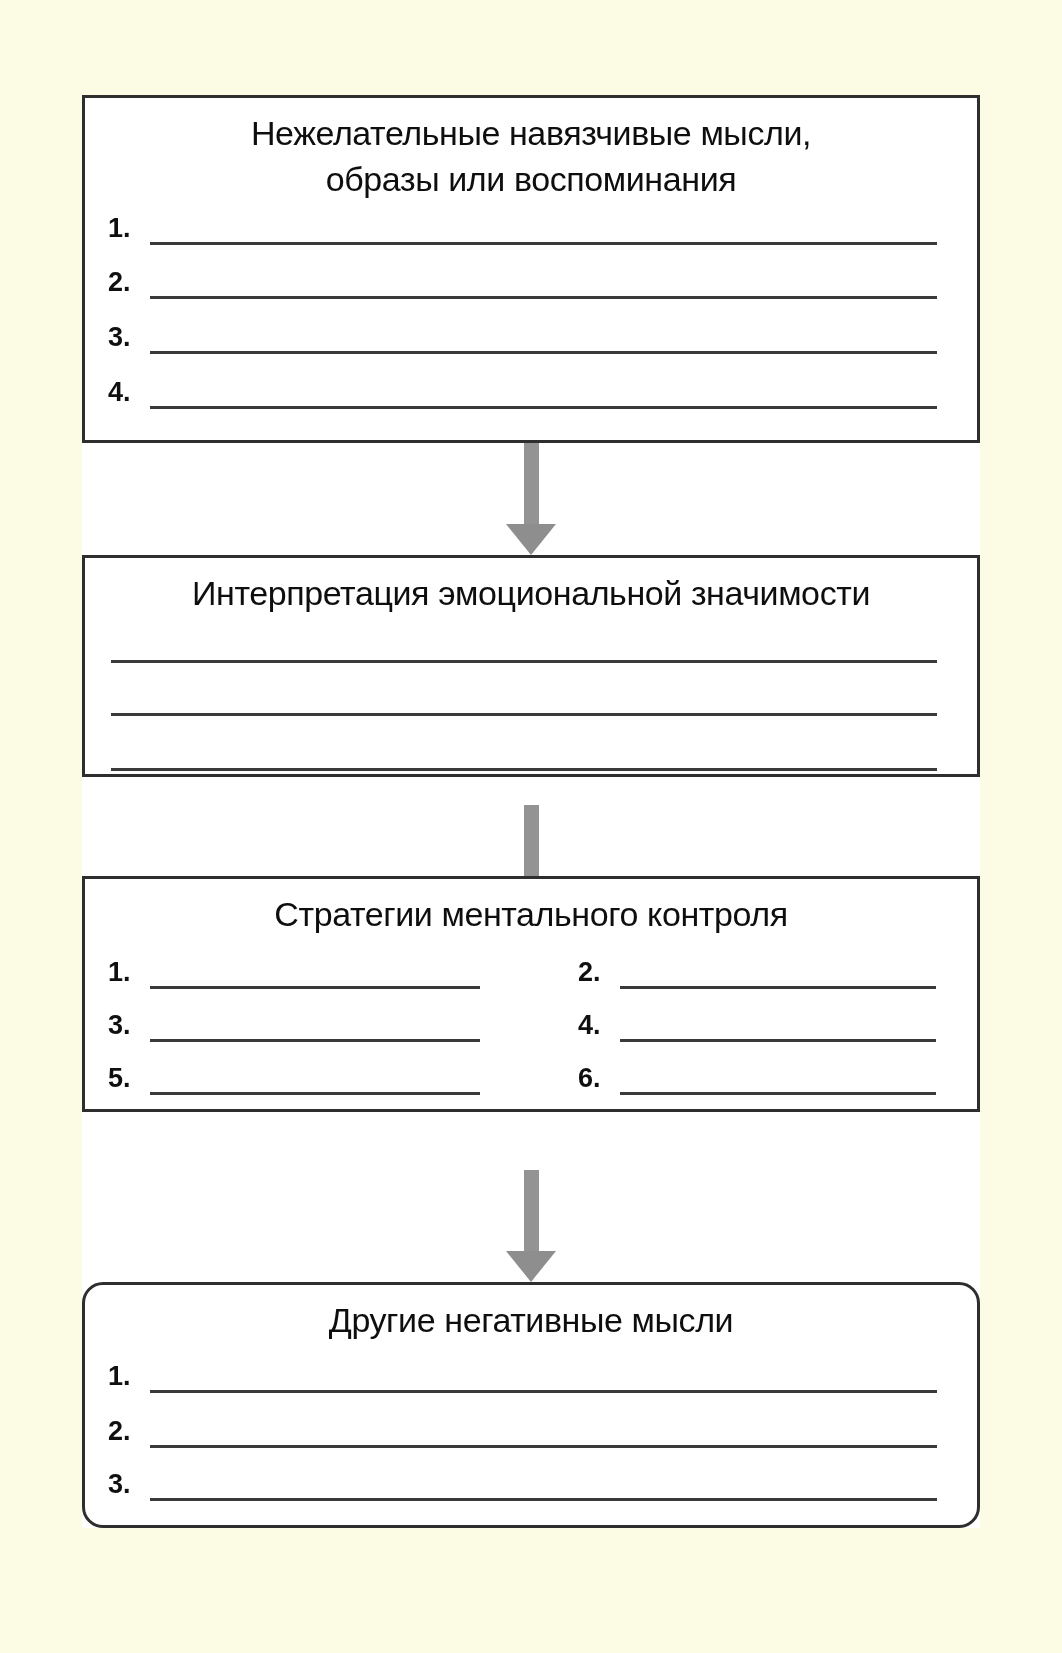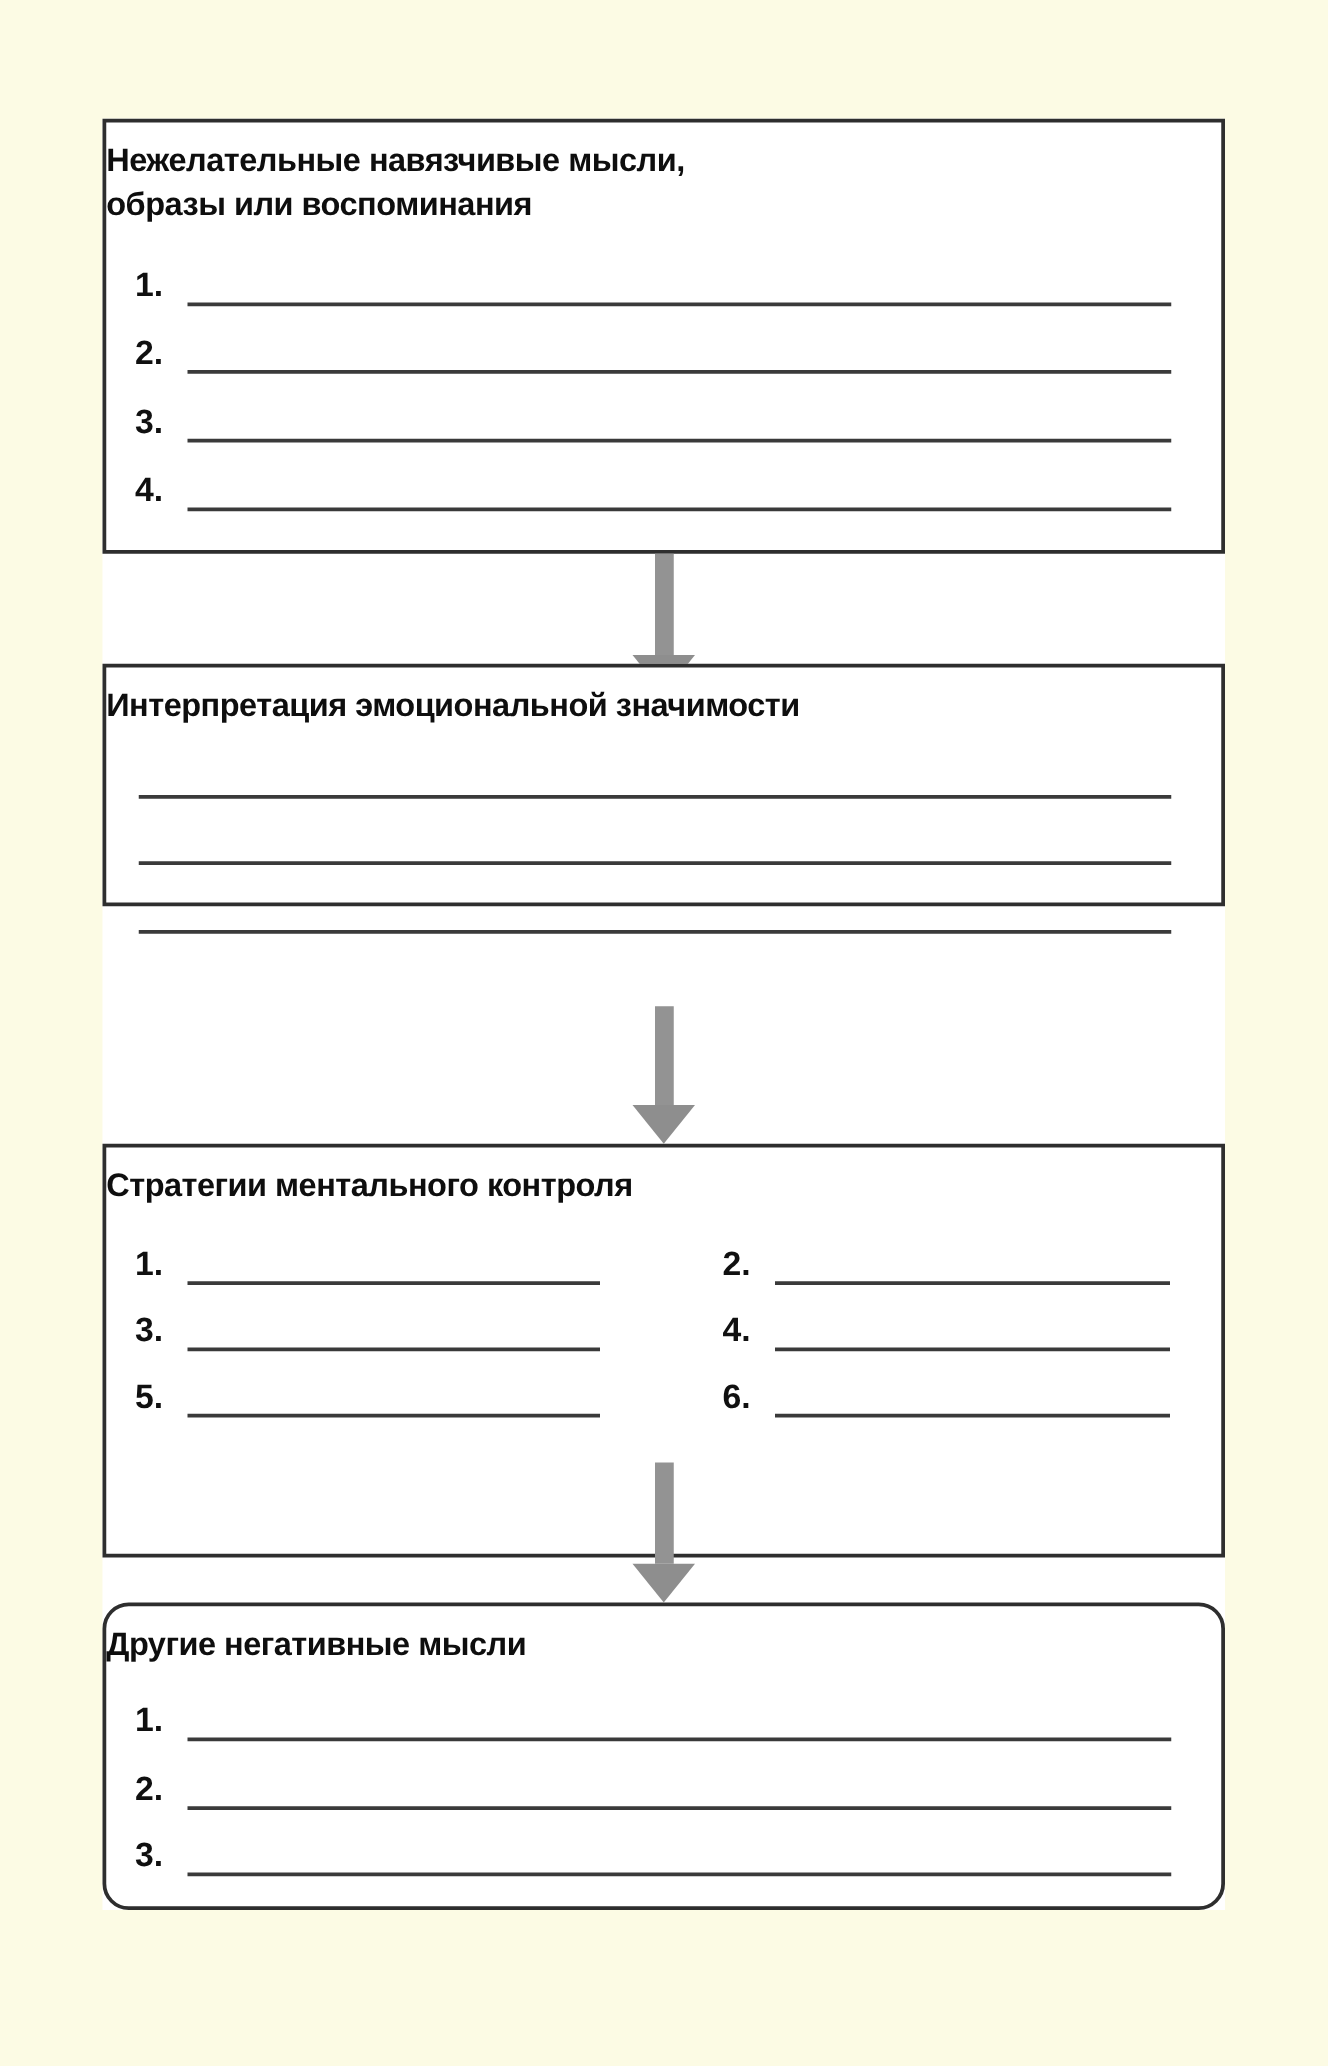--- a/index.html
+++ b/index.html
@@ -20,28 +20,28 @@
     background:#FFFFFF;
   }
   .box{
     position:absolute;
     left:0;width:898px;
     box-sizing:border-box;
     border:3px solid #2E2E2E;
     background:#FFFFFF;
   }
   .box-1{top:0;height:348px;}
-  .box-2{top:436px;height:194px;}
-  .box-3{top:820px;height:331px;padding-left:11px;}
+  .box-2{top:460px;height:222px;}
+  .box-3{top:781px;height:236px;padding-left:11px;}
   .box-4{top:1187px;height:246px;border-radius:21px;}
   .box-title{
     position:absolute;top:13px;left:0;right:0;
     margin:0;
-    text-align:left;
-    font-size:26px;font-weight:bold;
+    text-align:center;
+    font-size:34px;font-weight:normal;
     letter-spacing:-0.4px;
     line-height:1.35;
     color:#0E0E0E;
   }
   .row{
     position:absolute;
     left:23px;right:40px;
     height:36px;
     display:flex;align-items:flex-end;
   }

